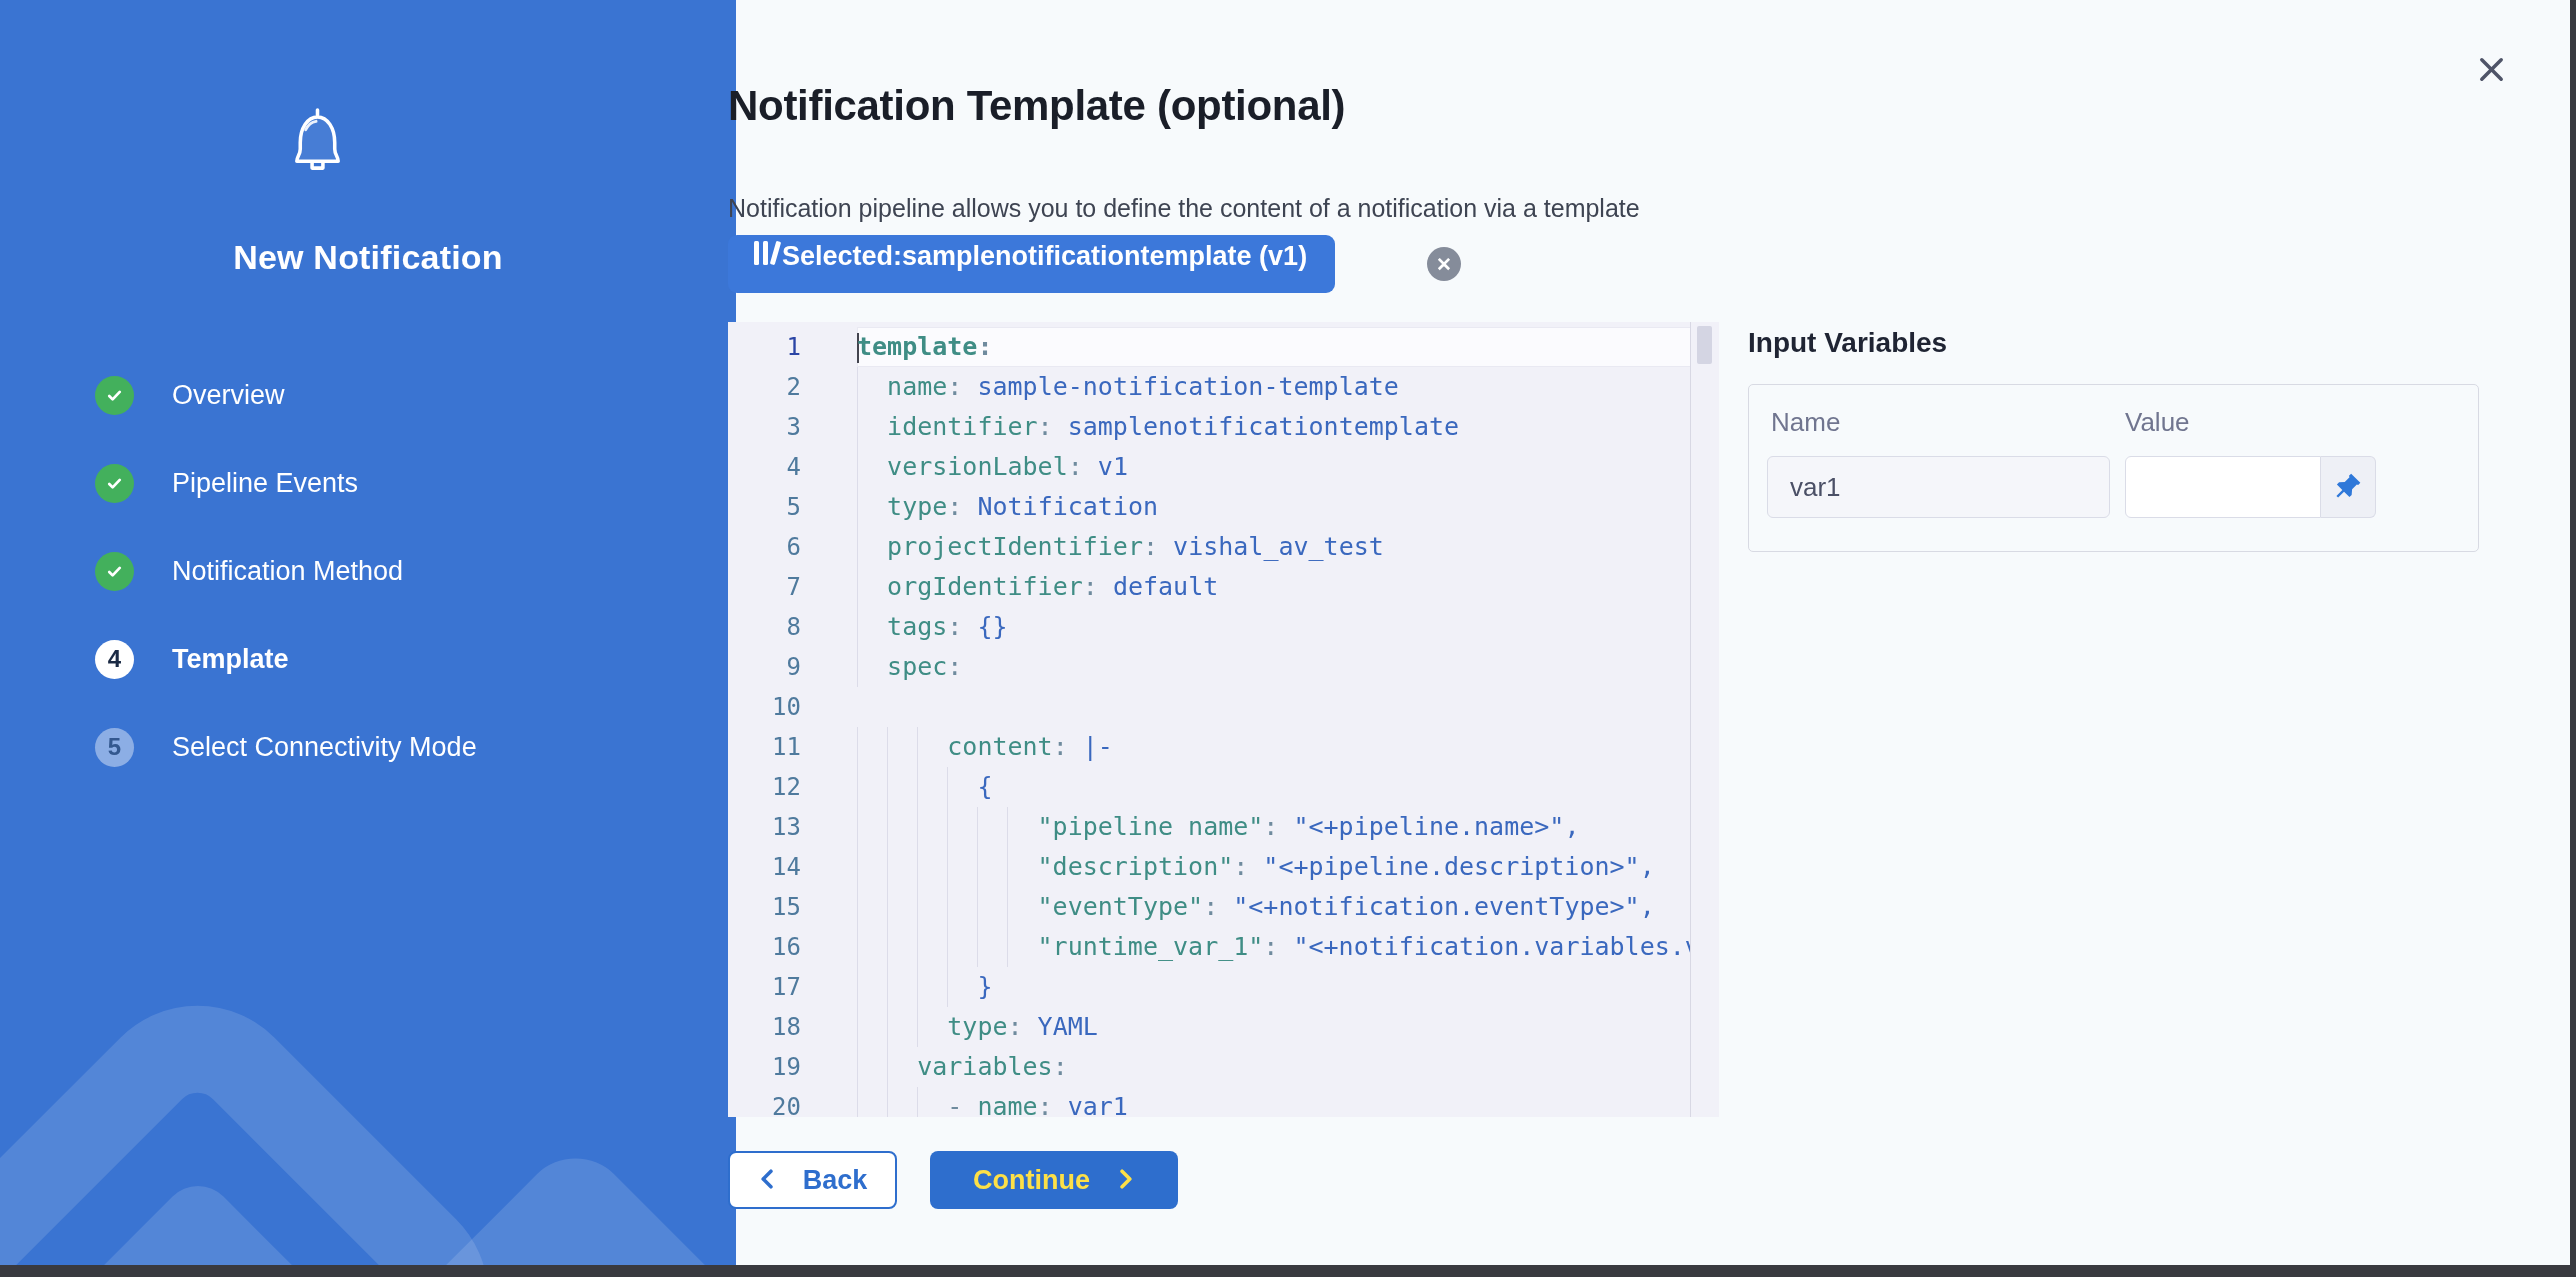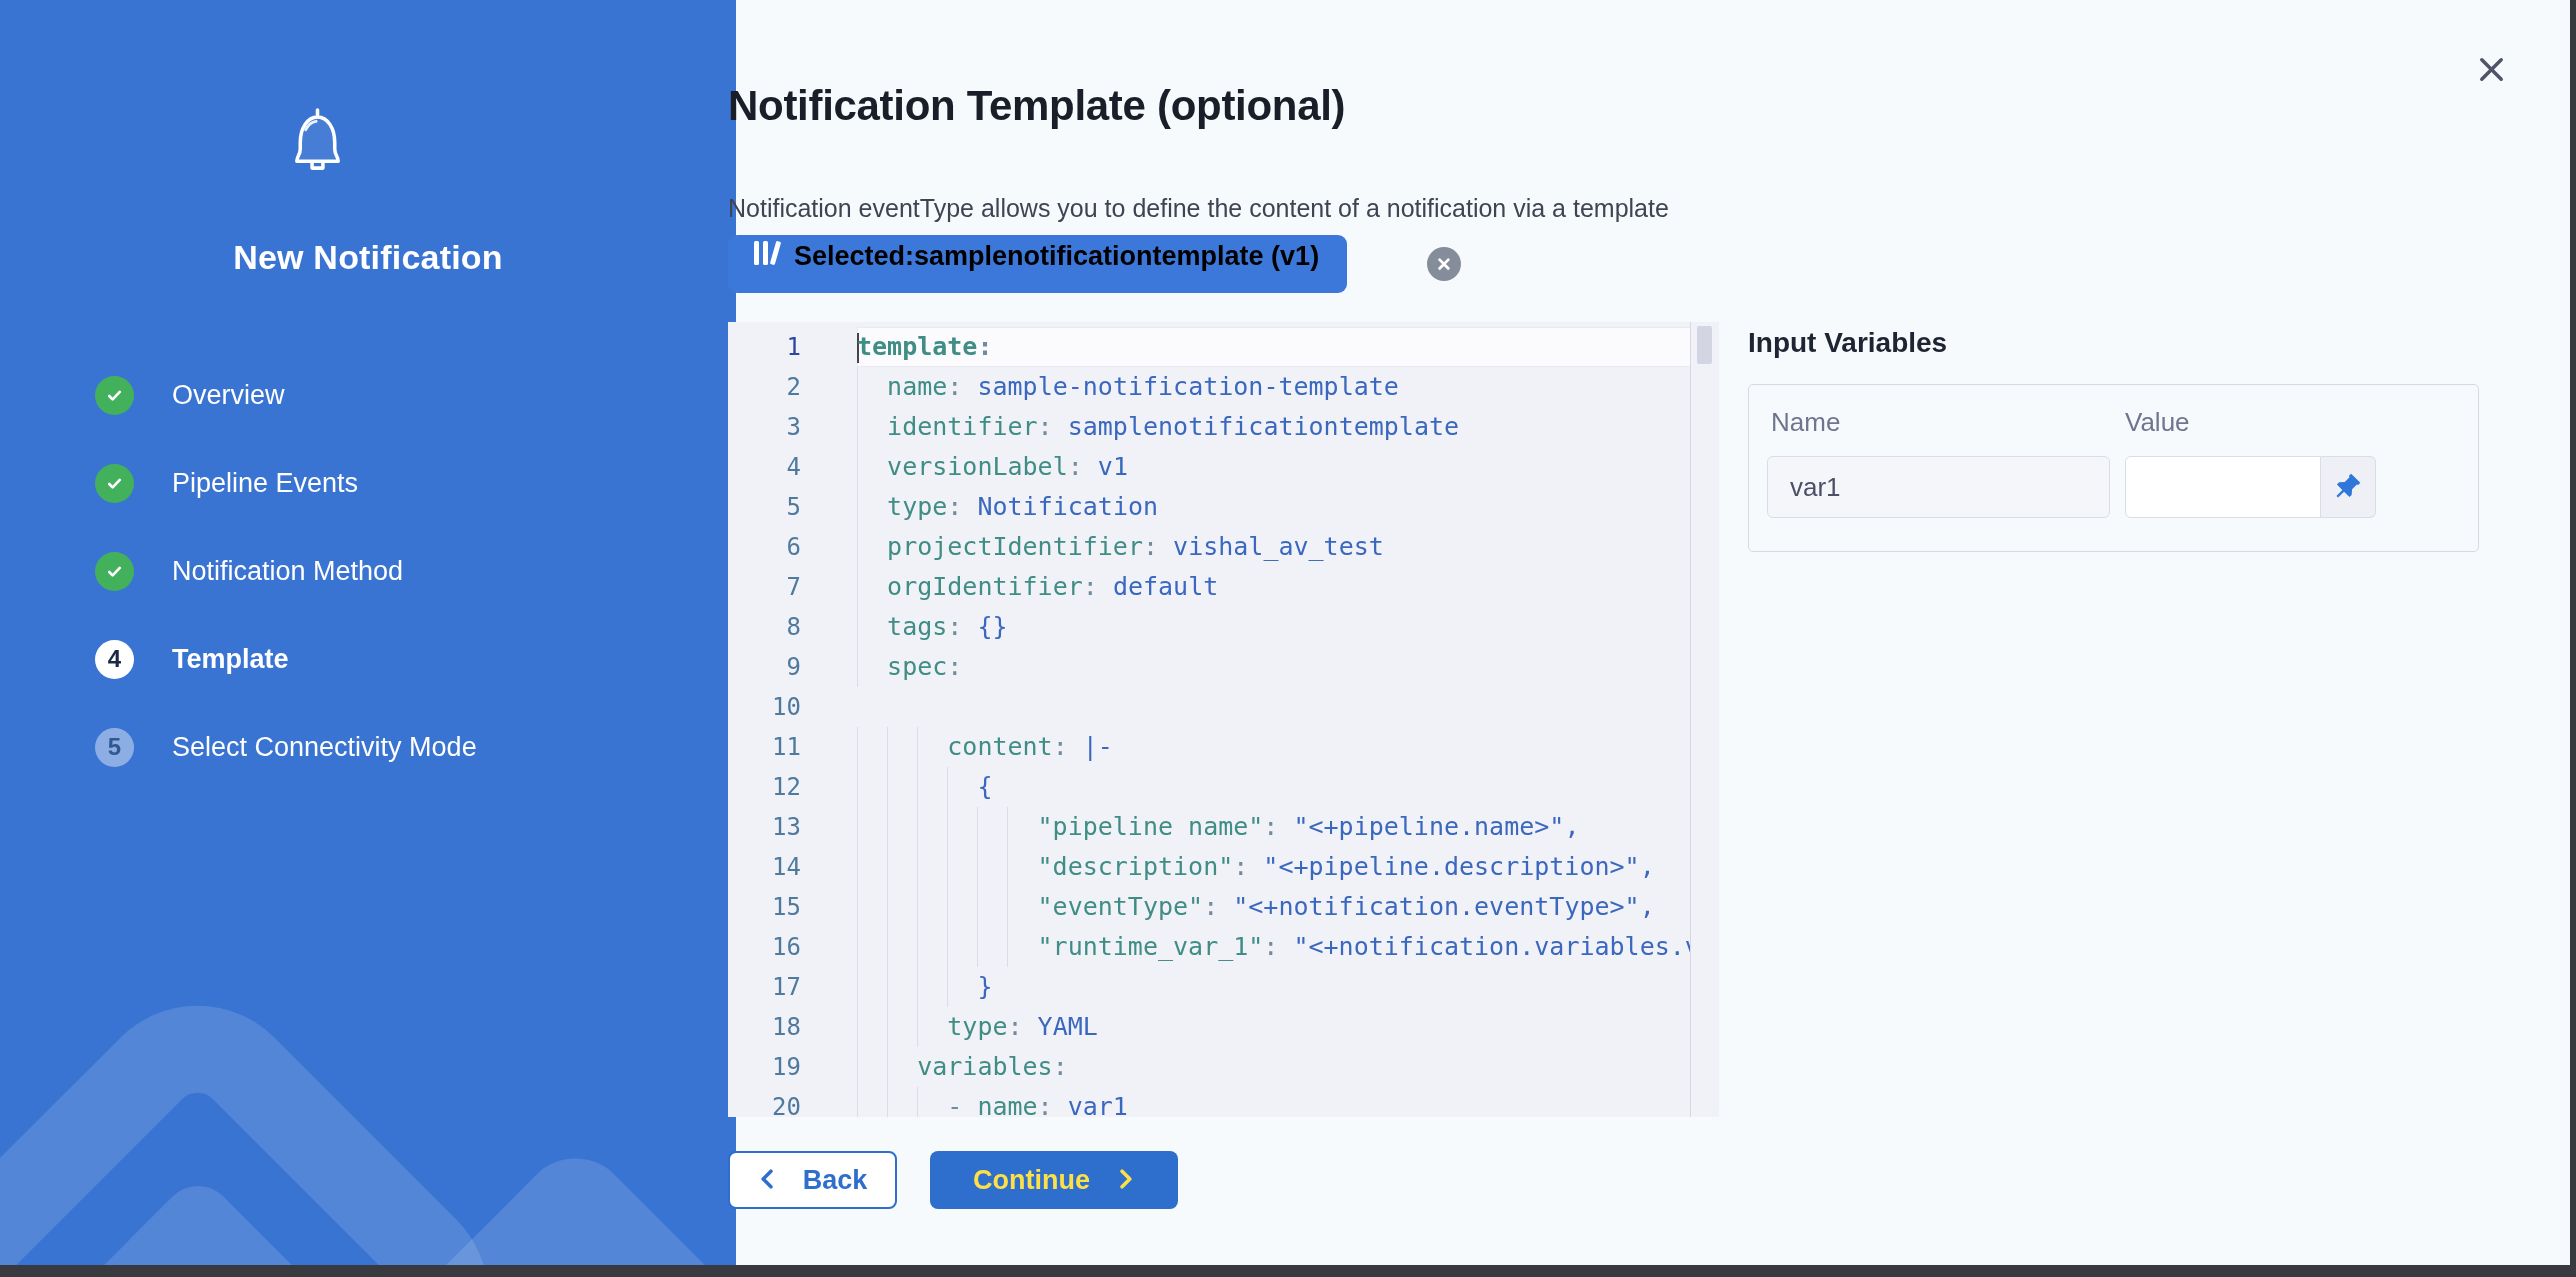--- a/index.html
+++ b/index.html
@@ -67,24 +67,24 @@
   #main-title {
     position: absolute; left: 728px; top: 82px;
     font-size: 42px; font-weight: 700; color: #1a1e28; letter-spacing: -0.3px;
   }
   #main-desc {
     position: absolute; left: 728px; top: 194px;
     font-size: 25px; color: #3e4452;
   }
   #chip {
     position: absolute; left: 728px; top: 235px; height: 58px;
-    display: inline-flex; align-items: center; gap: 12px;
+    display: inline-flex; align-items: center; gap: 0;
     padding: 0 28px 16px 24px; border-radius: 9px;
     background: var(--chipblue, #3c78da);
-    color: #000000; font-size: 27px; font-weight: 600; cursor: pointer;
+    color: #ffffff; font-size: 27px; font-weight: 600; cursor: pointer;
   }
   #chip-remove {
     position: absolute; left: 1427px; top: 247px; width: 34px; height: 34px;
     border-radius: 50%; background: rgba(113,120,136,.85);
     color: #fff; font-size: 19px; font-weight: 700;
     display: flex; align-items: center; justify-content: center; cursor: pointer;
   }
 
   
   #editor {
@@ -211,21 +211,21 @@
 
   <div id="close-btn">
     <span>
       <svg width="33" height="33" viewBox="0 0 34 34" fill="none" stroke="#4f5468" stroke-width="3.6" stroke-linecap="round">
         <path d="M7 7 L27 27 M27 7 L7 27"></path>
       </svg>
     </span>
   </div>
 
   <div id="main-title">Notification Template (optional)</div>
-  <div id="main-desc">Notification eventType allows you to define the content of a notification via a template</div>
+  <div id="main-desc">Notification pipeline allows you to define the content of a notification via a template</div>
 
   <div id="chip">
     <span>
       <svg width="30" height="32" viewBox="0 0 30 32" fill="#ffffff">
         <rect x="2" y="4" width="5" height="24" rx="1.5"></rect>
         <rect x="11" y="4" width="5" height="24" rx="1.5"></rect>
         <g transform="rotate(16 23.5 16)">
             <rect x="21" y="4" width="5" height="24" rx="1.5"></rect>
           </g>
       </svg>

